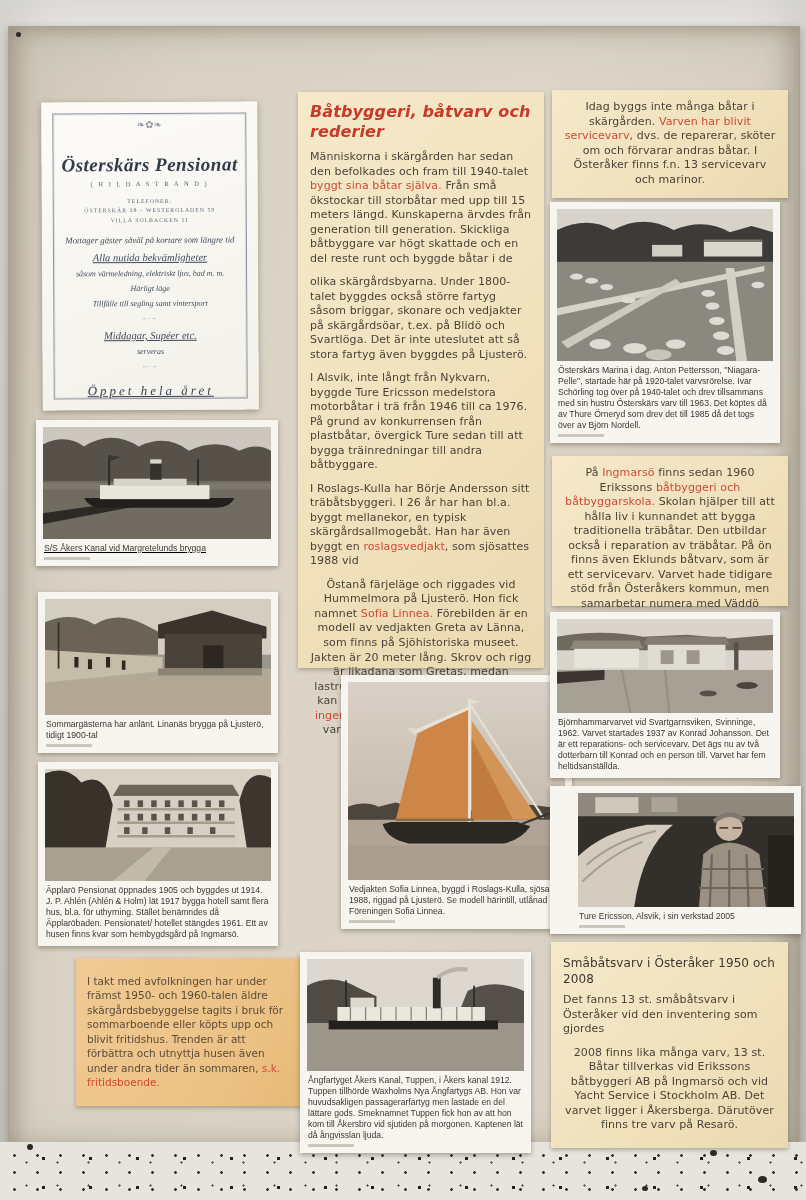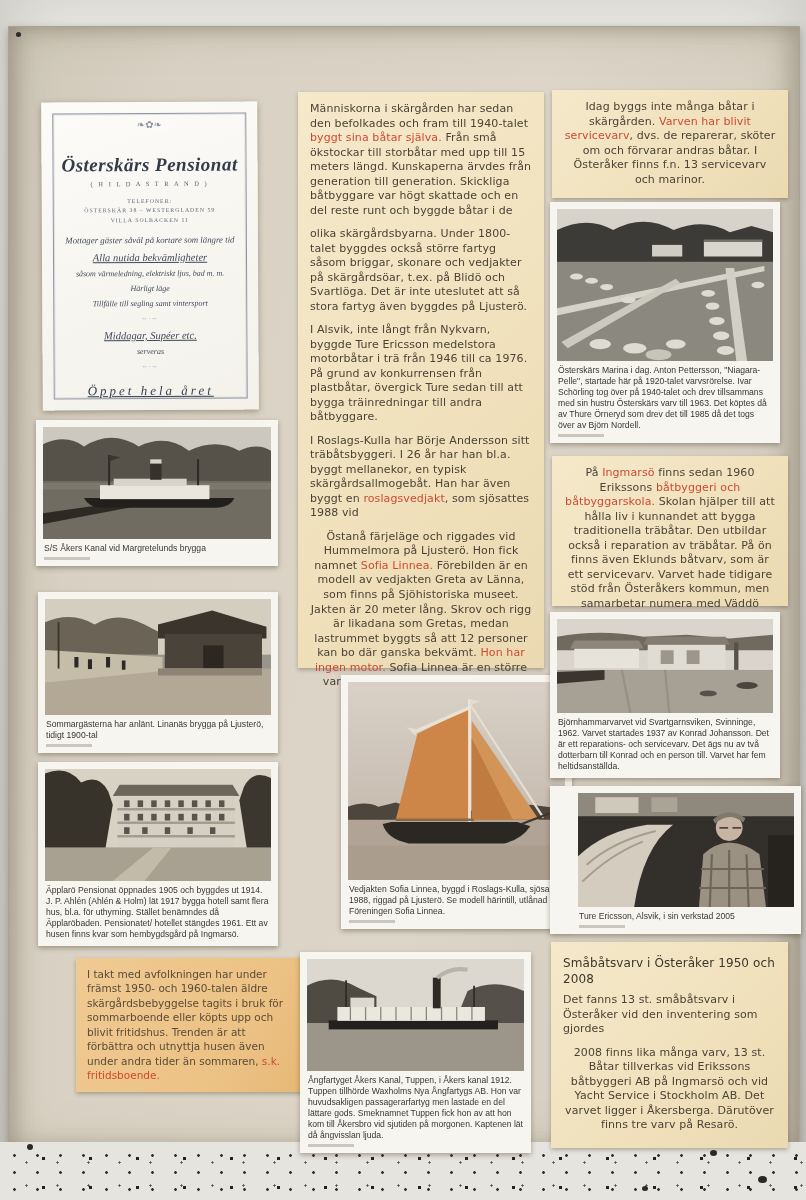--- a/index.html
+++ b/index.html
@@ -34,21 +34,21 @@
   .panel p{margin:0 0 9px 0;}
   .panel p:last-child{margin-bottom:0;text-align:center;}
   .hl{color:#cf4a33;}
   .main-heading{color:#c63a28;font-weight:bold;font-style:italic;
                 font-size:16px;line-height:1.25;margin:0 0 8px 0;}
   .sub-heading{font-weight:normal;font-size:12px;color:#3c362d;line-height:1.3;margin:4px 0 6px 0;}
 
   
   .note{position:absolute;background:linear-gradient(120deg,#f0ca93 0%,#ecc184 70%,#e6b875 100%);
         box-shadow:0 2px 4px rgba(70,58,35,.35);
-        padding:9px 11px;color:#5a4c38;font-size:10.5px;line-height:1.38;}
+        padding:16px 11px;color:#5a4c38;font-size:10.5px;line-height:1.38;}
 
   
   .card{position:absolute;background:#f7f5ef;box-shadow:0 2px 5px rgba(60,50,30,.4);
         padding:7px 7px 4px 7px;}
   .photo{position:relative;width:100%;overflow:hidden;background:#9a958c;}
   .photo svg{display:block;width:100%;height:100%;}
   .caption{font-family:"Liberation Sans",sans-serif;font-size:8.6px;line-height:1.28;
            color:#3a3733;padding:4px 1px 2px 1px;}
   .credit{width:46px;height:3px;margin:1px 0 2px 1px;background:#cac6bb;}
 
@@ -97,21 +97,21 @@
       <div class="menu-line small">Härligt läge</div>
       <div class="menu-line small">Tillfälle till segling samt vintersport</div>
       <div class="menu-div">~·~</div>
       <div class="menu-line big">Middagar, Supéer etc.</div>
       <div class="menu-line small">serveras</div>
       <div class="menu-div">~·~</div>
       <div class="menu-open">Öppet hela året</div>
     </div>
   </div>
 
-  <div class="card" style="left:36px;top:420px;width:228px;">
+  <div class="card" style="left:36px;top:420px;width:228px;text-decoration:underline;">
     <div class="photo" style="height:112px;">
       <svg viewBox="0 0 100 52" preserveAspectRatio="none">
         <rect x="0" y="0" width="100" height="26" fill="#ccc8bf"></rect>
         <path d="M0,26 L0,8 Q10,3 18,9 Q30,1 42,9 Q54,3 64,11 Q76,5 86,11 Q94,7 100,11 L100,27 Z" fill="#56524a"></path>
         <rect x="0" y="25" width="100" height="27" fill="#716c62"></rect>
         <rect x="0" y="26" width="100" height="3" fill="#7d786e"></rect>
         <path d="M0,40 L40,34 L40,37 L0,45 Z" fill="#2d2a25"></path>
         <path d="M18,33 Q20,37.5 26,37.5 L76,37.5 Q82,37.5 84,33 Z" fill="#22201c"></path>
         <rect x="25" y="27" width="48" height="6.5" fill="#e9e6de"></rect>
         <rect x="31" y="24" width="32" height="3.2" fill="#d8d4ca"></rect>
@@ -184,20 +184,21 @@
       </svg>
     </div>
     <div class="caption">Äpplarö Pensionat öppnades 1905 och byggdes ut 1914. J. P. Ahlén (Ahlén &amp; Holm) lät 1917 bygga hotell samt flera hus, bl.a. för uthyrning. Stället benämndes då Äpplaröbaden. Pensionatet/ hotellet stängdes 1961. Ett av husen finns kvar som hembygdsgård på Ingmarsö.</div>
   </div>
 
   <div class="note" style="left:76px;top:958px;width:208px;">
     <p style="margin:0;"><span>I takt med avfolkningen har under främst 1950- och 1960-talen äldre skärgårdsbebyggelse tagits i bruk för sommarboende eller köpts upp och blivit fritidshus. Trenden är att förbättra och utnyttja husen även under andra tider än sommaren, </span><span class="hl">s.k. fritidsboende.</span></p>
   </div>
 
   <div class="panel" style="left:298px;top:92px;width:222px;height:556px;">
+    <h2 class="main-heading">Båtbyggeri, båtvarv och rederier</h2>
     <p><span>Människorna i skärgården har sedan den befolkades och fram till 1940-talet </span><span class="hl">byggt sina båtar själva.</span><span> Från små ökstockar till storbåtar med upp till 15 meters längd. Kunskaperna ärvdes från generation till generation. Skickliga båtbyggare var högt skattade och en del reste runt och byggde båtar i de</span></p>
     <p><span>olika skärgårdsbyarna. Under 1800-talet byggdes också större fartyg såsom briggar, skonare och vedjakter på skärgårdsöar, t.ex. på Blidö och Svartlöga. Det är inte uteslutet att så stora fartyg även byggdes på Ljusterö.</span></p>
     <p><span>I Alsvik, inte långt från Nykvarn, byggde Ture Ericsson medelstora motorbåtar i trä från 1946 till ca 1976. På grund av konkurrensen från plastbåtar, övergick Ture sedan till att bygga träinredningar till andra båtbyggare.</span></p>
     <p><span>I Roslags-Kulla har Börje Andersson sitt träbåtsbyggeri. I 26 år har han bl.a. byggt mellanekor, en typisk skärgårdsallmogebåt. Han har även byggt en </span><span class="hl">roslagsvedjakt</span><span>, som sjösattes 1988 vid</span></p>
     <p><span>Östanå färjeläge och riggades vid Hummelmora på Ljusterö.  Hon fick namnet </span><span class="hl">Sofia Linnea.</span><span> Förebilden är en modell av vedjakten Greta av Länna, som finns på Sjöhistoriska museet. Jakten är 20 meter lång. Skrov och rigg är likadana som Gretas, medan lastrummet byggts så att 12 personer kan bo där ganska bekvämt. </span><span class="hl">Hon har ingen motor.</span><span> Sofia Linnea är en större variant av Alcea och för mer segel.</span></p>
   </div>
 
   <div class="card" style="left:299px;top:675px;width:217px;margin-left:42px;">
     <div class="photo" style="height:198px;">
       <svg viewBox="0 0 100 92" preserveAspectRatio="none">

